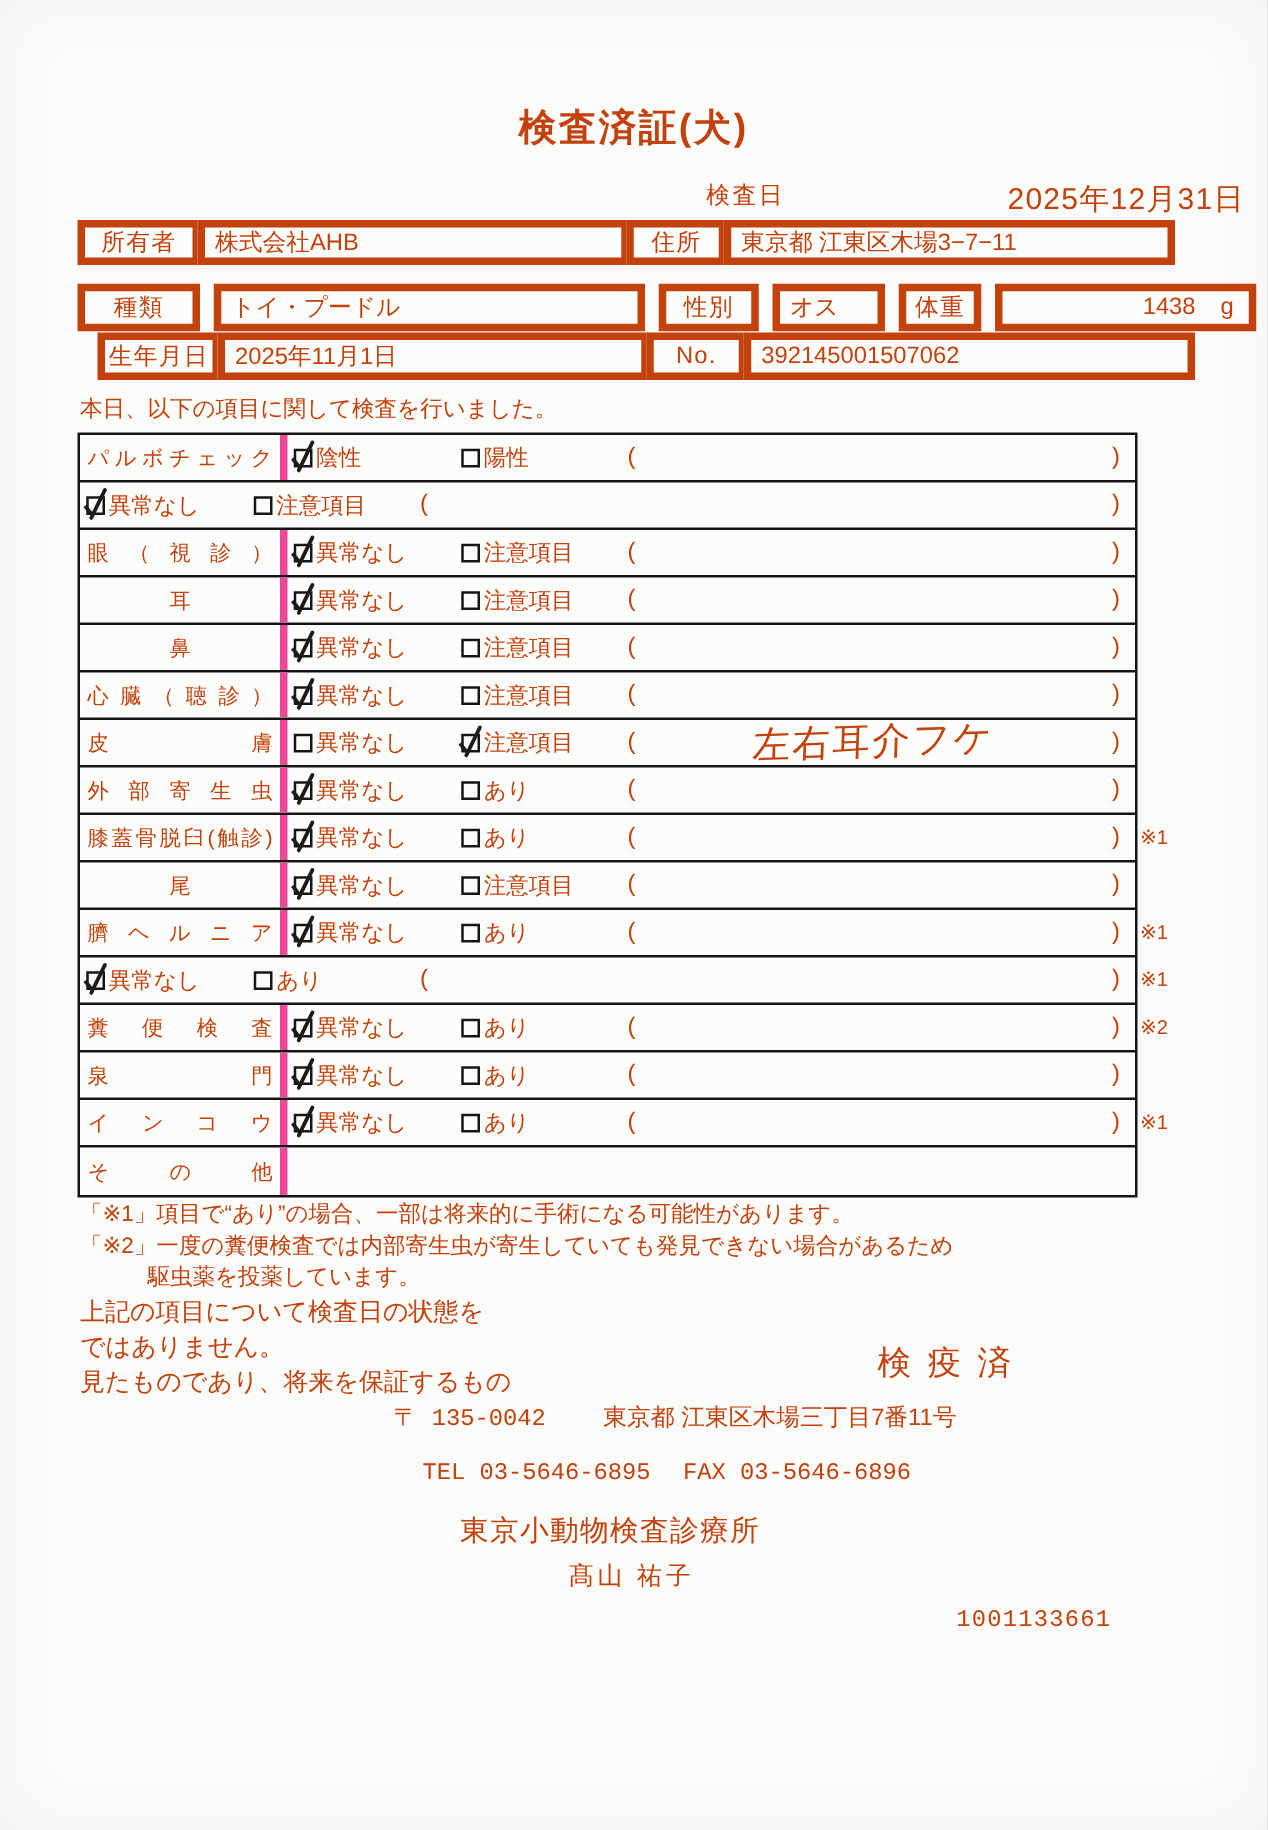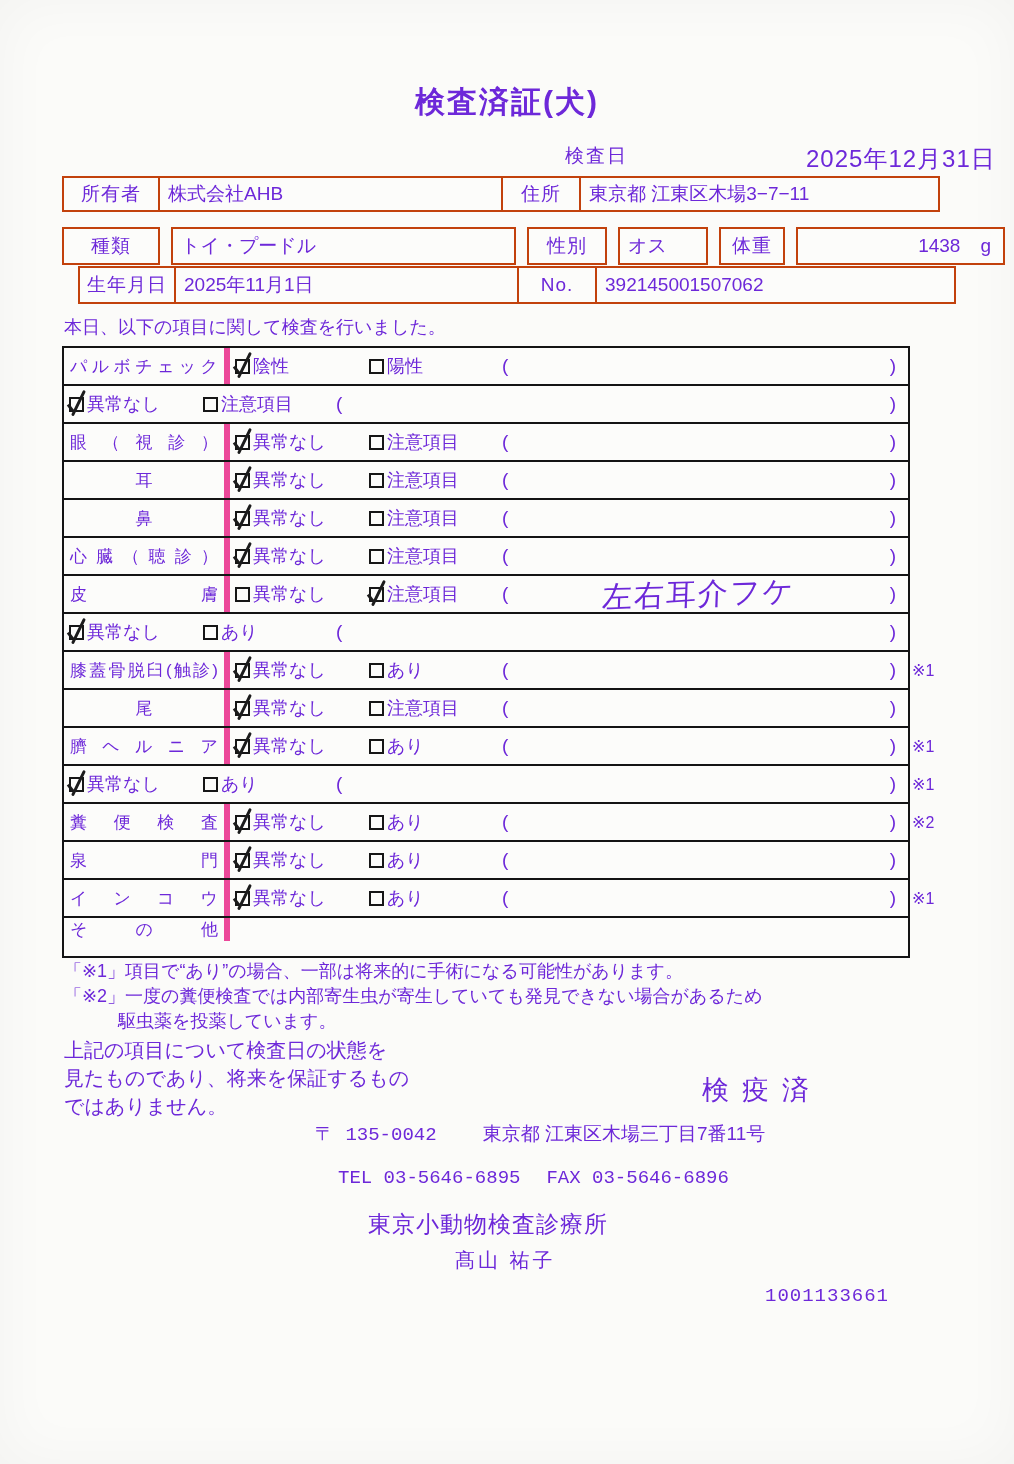--- a/index.html
+++ b/index.html
@@ -1,57 +1,57 @@
 <!DOCTYPE html>
 <html><head>
 <meta charset="utf-8">
 <style>
   html,body { margin:0; padding:0; background:#d8d8d8; }
   .page {
     position:relative;
     width:1014px; height:1464px;
     margin:0 auto;
     background:#fbfbf9;
-    color:#6d28d9;
+    color:#c2410c;
     font-family:"Liberation Sans","DejaVu Sans",sans-serif;
     overflow:hidden;
     box-shadow: inset 0 0 60px rgba(0,0,0,0.035);
   }
   .title {
     position:absolute; top:82px; left:0; width:100%;
     margin:0; text-align:center;
     font-size:30px; font-weight:600; letter-spacing:2px;
   }
   .date-label { position:absolute; top:143px; left:565px; font-size:19px; letter-spacing:2px; }
   .date-value { position:absolute; top:143px; left:778px; font-size:24px; letter-spacing:1px;margin-left:28px; }
 
   
   .irow { position:absolute; left:62px; display:flex; }
   .r1 { top:176px; } .r2 { top:227px;gap:13px; } .r3 { top:266px;padding-left:16px; }
   .icell {
-    border:2px solid #c2410c; box-sizing:border-box;
+    border:6px solid #c2410c; box-sizing:border-box;
     display:flex; align-items:center; padding:0 8px; font-size:19px;
     height:38px; background:#fcfcfa;
   }
   .r1 .icell { height:36px; }
   .icell + .icell { margin-left:-2px; }
   .icell.lbl { justify-content:center; padding:0 2px; letter-spacing:1px; }
   .w98{width:98px} .w345{width:345px} .w80{width:80px} .w361{width:361px}
   .w90{width:90px} .w66{width:66px} .w209{width:209px}
   .icell.weight { justify-content:flex-end; gap:20px; padding-right:12px; }
 
   .intro { position:absolute; top:315px; left:64px; font-size:18px; }
 
   
   .exam-table {
     position:absolute; top:346px; left:62px; width:848px;
     border:2px solid #141414; box-sizing:border-box; background:#fcfcfa;
   }
   .exam-row { display:flex; height:38px; border-bottom:2px solid #141414; box-sizing:border-box; position:relative; }
-  .exam-row:last-child { border-bottom:none;flex-direction:column; }
+  .exam-row:last-child { border-bottom:none; }
   .exam-item {
     width:166px; flex:none; border-right:6px solid #ec4899; box-sizing:border-box;
     display:flex; align-items:center; padding:0 6px;
   }
   .exam-item-text {
     width:100%; font-size:17px;
     text-align:justify; text-align-last:justify; text-justify:inter-character;
   }
   .exam-item-text.center { text-align:center; text-align-last:center; }
   .exam-opts { flex:1; position:relative; }
@@ -273,20 +273,23 @@
       </span>
       <span class="paren">
         <span>(</span>
         <span class="paren-note handwritten">左右耳介フケ</span>
         <span>)</span>
       </span>
 
     </div>
   </div>
       <div class="exam-row">
+    <div class="exam-item">
+      <span class="exam-item-text">外部寄生虫</span>
+    </div>
     <div class="exam-opts">
       <span class="opt o1">
         <span class="cb checked"></span>
         <span class="opt-label">異常なし</span>
       </span>
       <span class="opt o2">
         <span class="cb"></span>
         <span class="opt-label">あり</span>
       </span>
       <span class="paren">
@@ -455,22 +458,22 @@
     </div>
 
   <div class="note1">「※1」項目で“あり”の場合、一部は将来的に手術になる可能性があります。</div>
   <div class="note2">
     <div>「※2」一度の糞便検査では内部寄生虫が寄生していても発見できない場合があるため</div>
     <div class="indent">駆虫薬を投薬しています。</div>
   </div>
 
   <div class="disclaimer">
     <div>上記の項目について検査日の状態を</div>
+    <div>ではありません。</div>
     <div>見たものであり、将来を保証するもの</div>
-    <div>ではありません。</div>
   </div>
 
   <div class="stamp">検疫済</div>
 
   <div class="addr-line">
     <span class="mono">〒 135-0042</span>
     <span>東京都 江東区木場三丁目7番11号</span>
   </div>
 
   <div class="tel-line mono">

